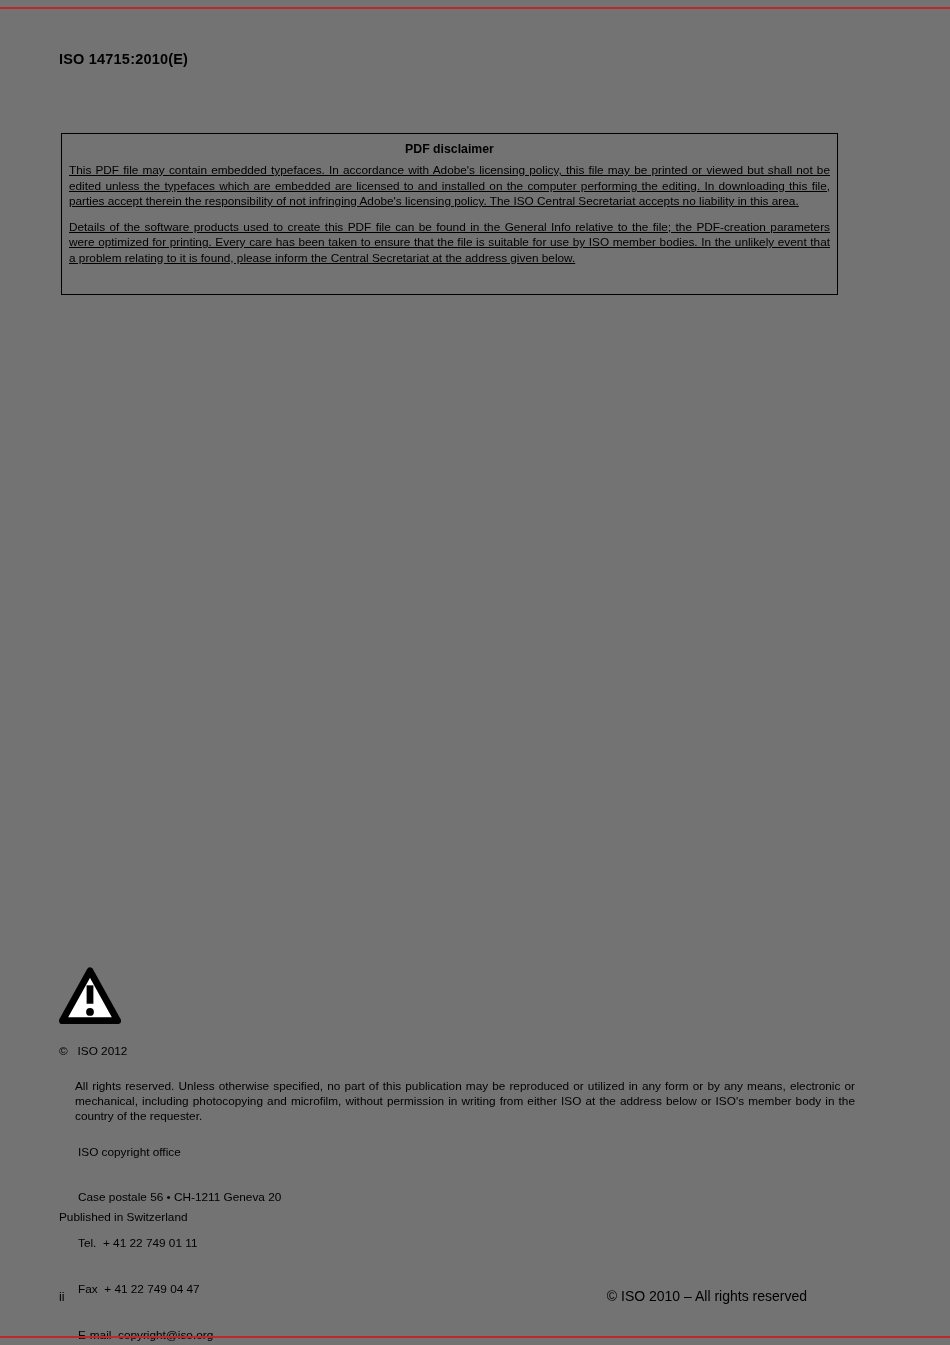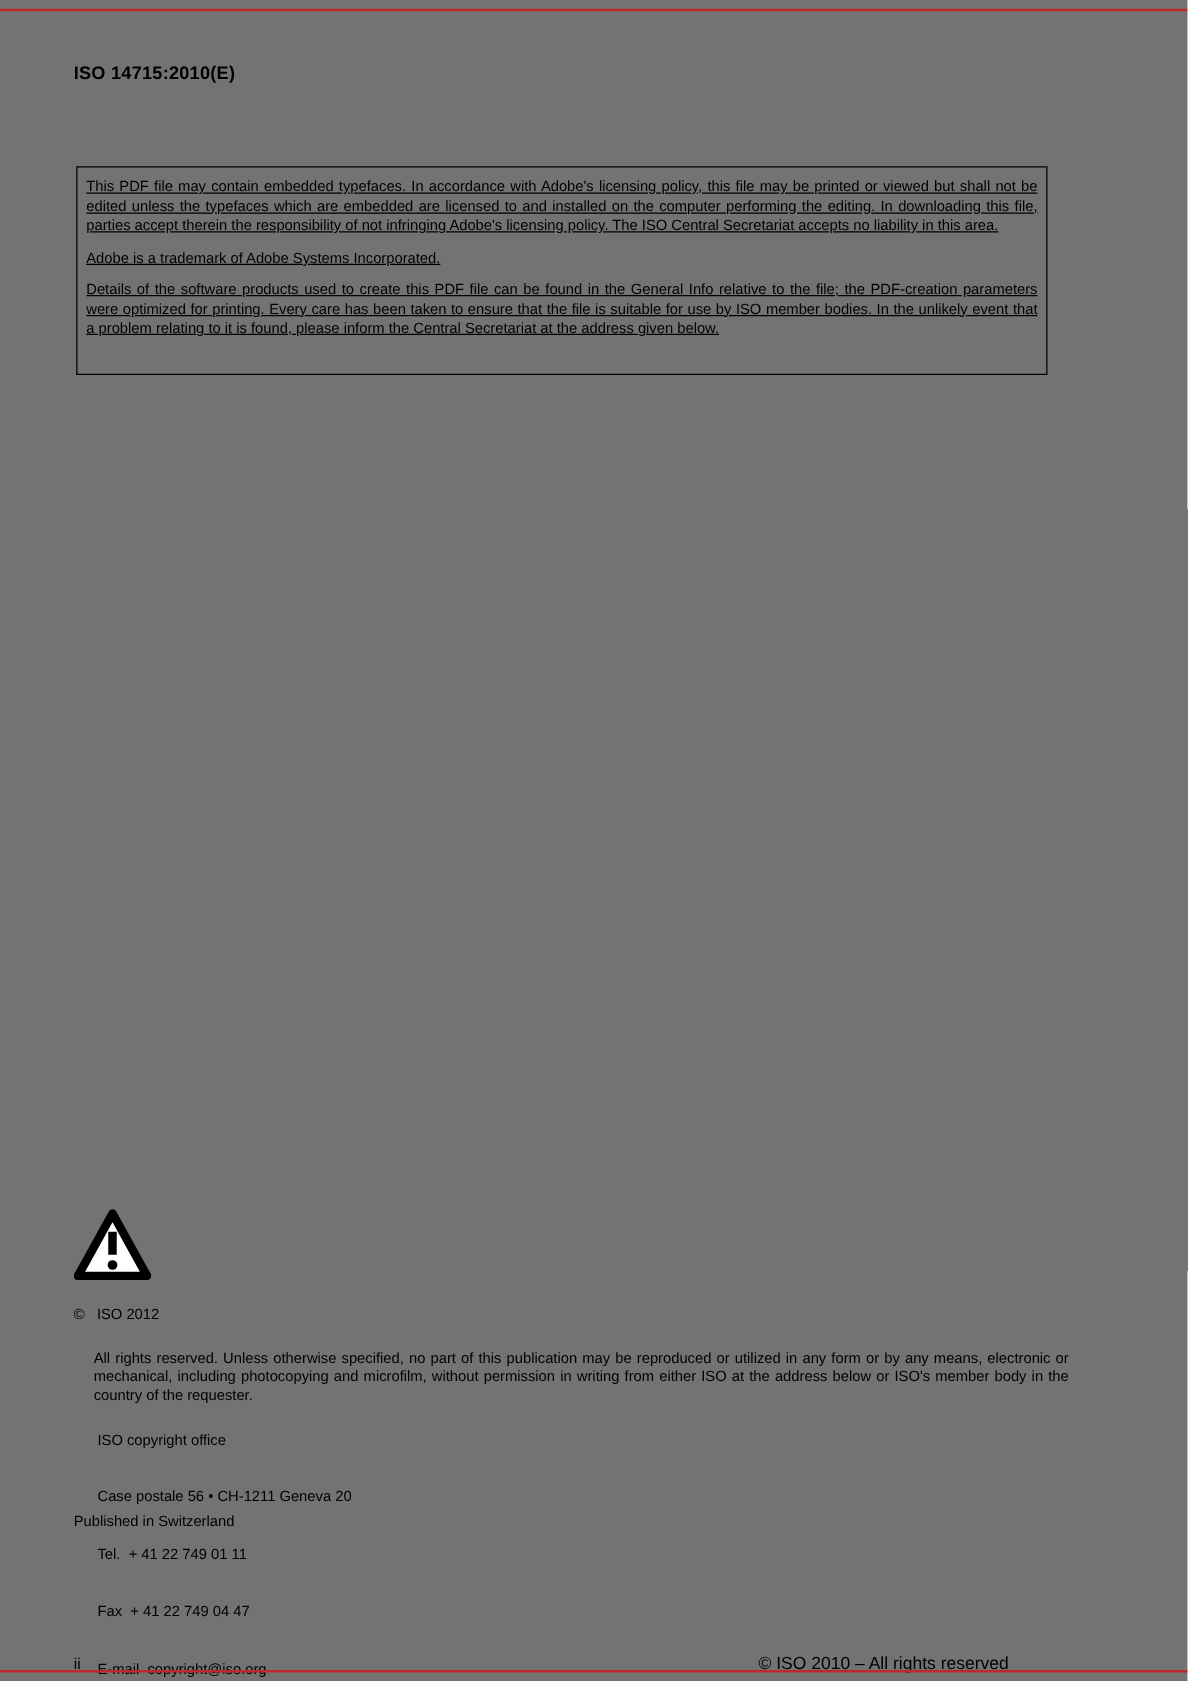--- a/index.html
+++ b/index.html
@@ -114,37 +114,36 @@
   }
 
   .footer {
     position: absolute;
     top: 1288px;
     left: 59px;
     width: 748px;
     display: flex;
     justify-content: space-between;
     align-items: baseline;
-    margin-top: 34px;
   }
   .footer .page-num { font-size: 12.5px; }
   .footer .footer-copy { font-size: 14px; }
 </style>
 </head>
 <body>
 
 <div class="page">
 
   <div class="edge-rule top"></div>
 
   <div class="doc-number">ISO 14715:2010(E)</div>
 
   <section class="disclaimer-box">
+    <h2>PDF disclaimer</h2>
     <p>This PDF file may contain embedded typefaces. In accordance with Adobe's licensing policy, this file may be printed or viewed but shall not be edited unless the typefaces which are embedded are licensed to and installed on the computer performing the editing. In downloading this file, parties accept therein the responsibility of not infringing Adobe's licensing policy. The ISO Central Secretariat accepts no liability in this area.</p>
-    <p>Adobe is a trademark of Adobe Systems Incorporated.</p>
     <p>Details of the software products used to create this PDF file can be found in the General Info relative to the file; the PDF-creation parameters were optimized for printing. Every care has been taken to ensure that the file is suitable for use by ISO member bodies. In the unlikely event that a problem relating to it is found, please inform the Central Secretariat at the address given below.</p>
   </section>
 
   <span class="warning-icon">
     <svg viewBox="0 0 64 60" width="62" height="60" aria-hidden="true">
       <path d="M32 4 L60.5 55.5 L3.5 55.5 Z" fill="#ffffff" stroke="#000000" stroke-width="7" stroke-linejoin="round"></path>
       <path d="M32 19 L32 38" stroke="#000000" stroke-width="7" stroke-linecap="butt"></path>
       <circle cx="32" cy="46.5" r="4" fill="#000000"></circle>
     </svg>
   </span>

